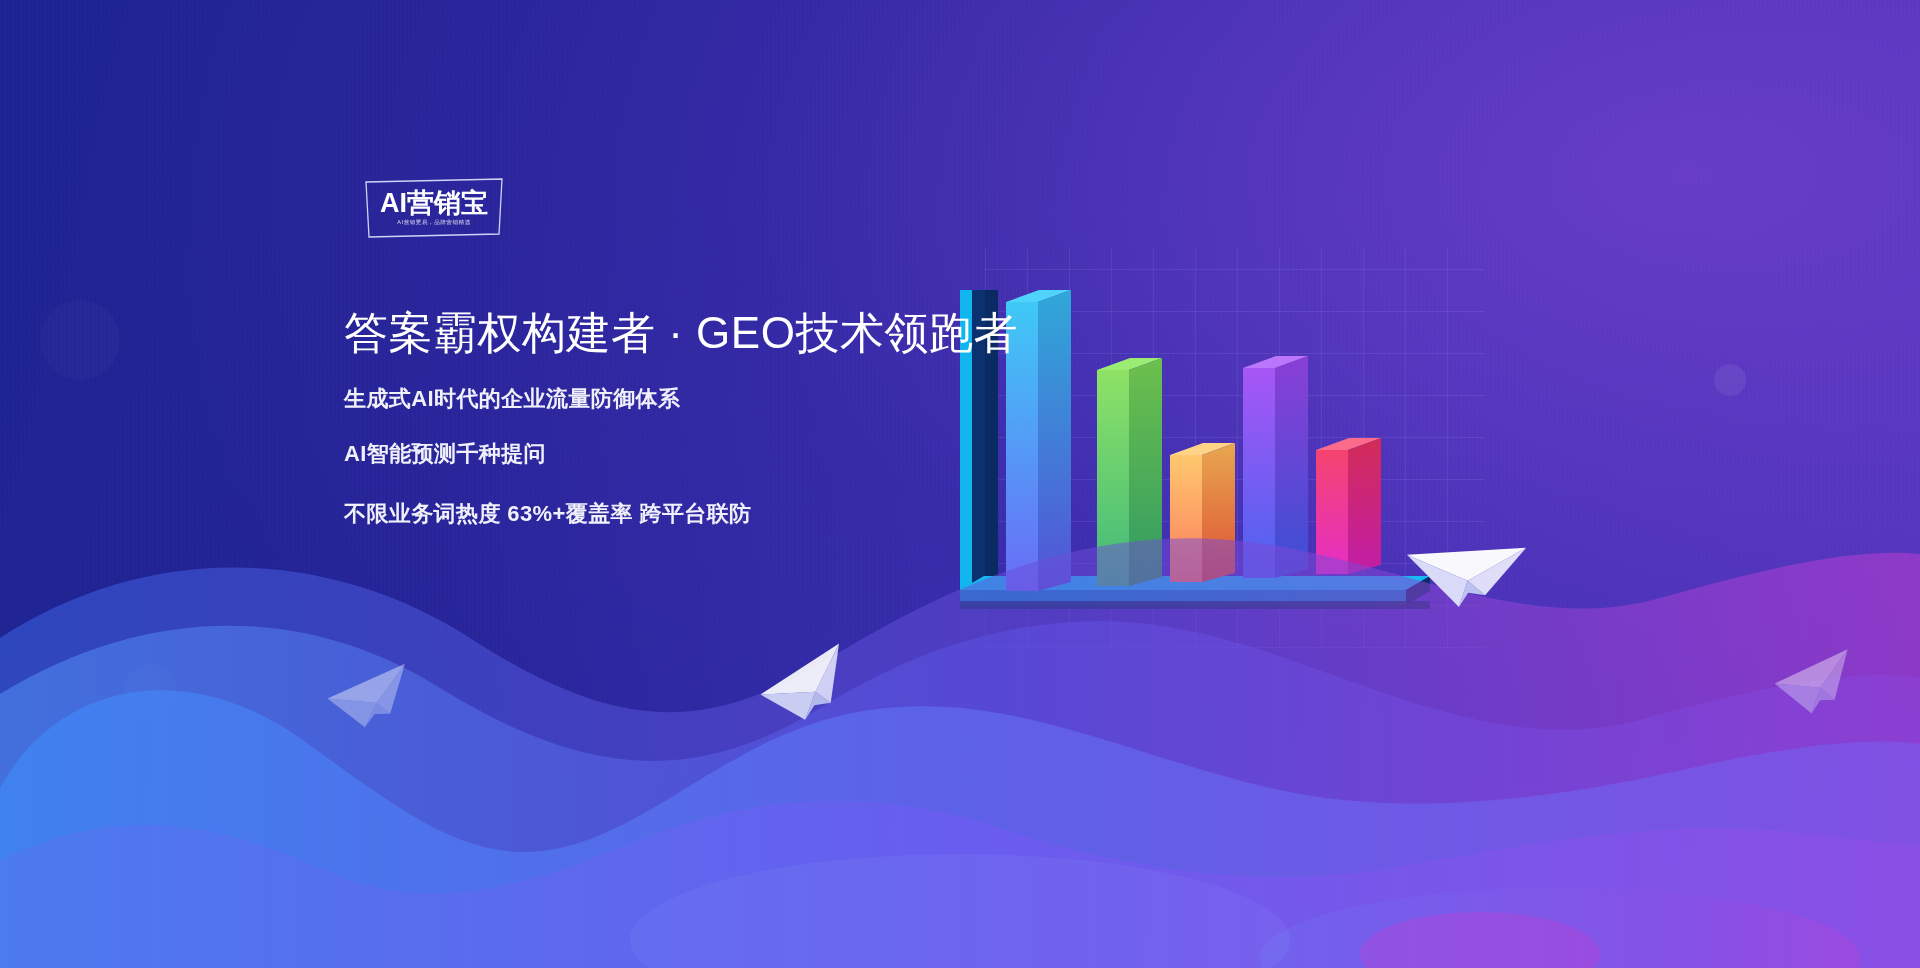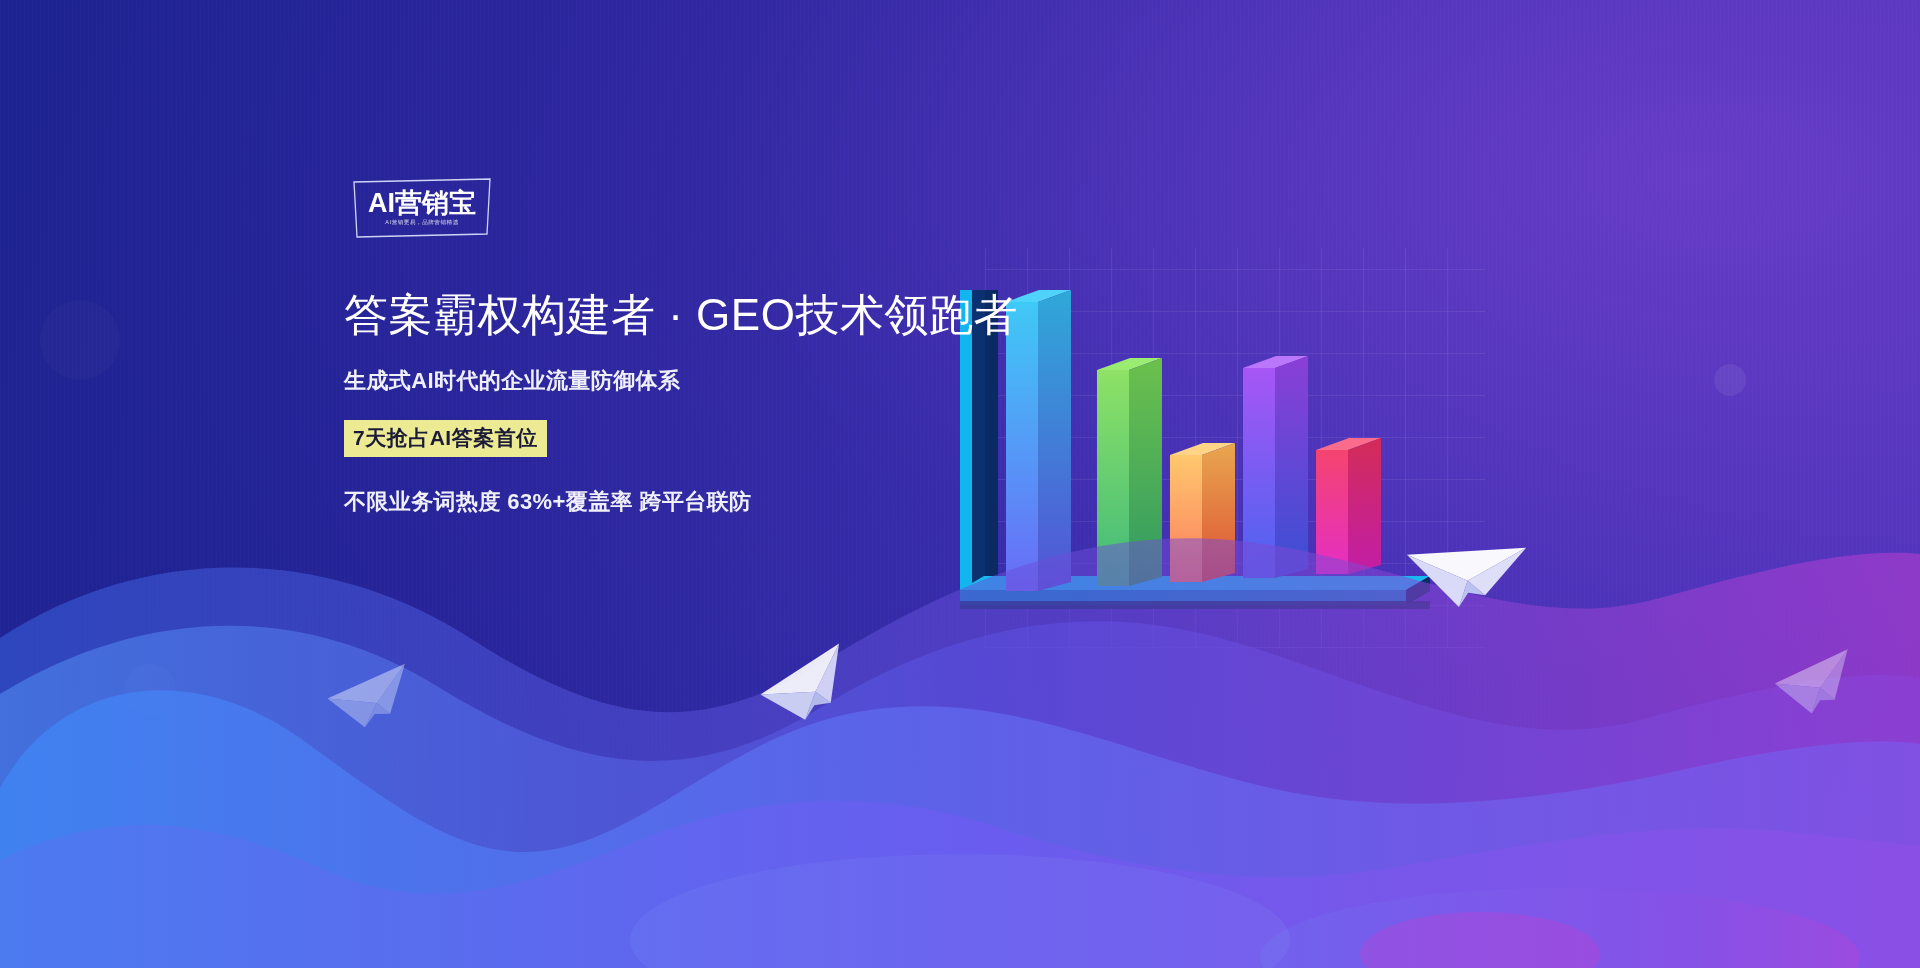--- a/index.html
+++ b/index.html
@@ -26,35 +26,35 @@
   
   #chart-grid{
     position:absolute; left:985px; top:248px; width:500px; height:400px;
     background-image:
       repeating-linear-gradient(90deg, rgba(190,190,250,0.13) 0px, rgba(190,190,250,0.13) 1px, rgba(0,0,0,0) 1px, rgba(0,0,0,0) 42px),
       repeating-linear-gradient(0deg, rgba(190,190,250,0.13) 0px, rgba(190,190,250,0.13) 1px, rgba(0,0,0,0) 1px, rgba(0,0,0,0) 42px);
     opacity:.85;
   }
 
   
-  #logo{ position:absolute; left:352px; top:178px; width:140px; height:60px; }
+  #logo{ position:absolute; left:364px; top:178px; width:140px; height:60px; }
   #logo-frame{ position:absolute; inset:0; }
   #logo-wordmark{
     position:absolute; left:14px; top:10px; width:112px;
     color:#ffffff; font-size:27px; font-weight:700; letter-spacing:0px;
     line-height:30px; white-space:nowrap; text-align:center;
   }
   #logo-tagline{
     position:absolute; left:0; top:41px; width:140px; text-align:center;
     color:rgba(255,255,255,0.82); font-size:5.5px; letter-spacing:.6px;
     transform:scale(1); white-space:nowrap;
   }
 
   
-  #copy{ position:absolute; left:344px; top:287px; width:660px; }
+  #copy{ position:absolute; left:344px; top:305px; width:660px; }
   #headline{
     color:#ffffff; font-size:44px; font-weight:400; line-height:56px;
     letter-spacing:.5px; white-space:nowrap;
   }
   .sub{
     color:#f0f0fb; font-size:22px; line-height:30px; font-weight:700;
     letter-spacing:.4px; white-space:nowrap;
   }
   #sub1{ margin-top:23px; }
   #sub2{ margin-top:25px; }
@@ -179,23 +179,21 @@
     <svg id="logo-frame" viewBox="0 0 140 60" xmlns="http://www.w3.org/2000/svg">
       <polygon points="2,4 138,1 135,56 5,59" fill="none" stroke="#cfd4f5" stroke-width="1.3"></polygon>
     </svg>
     <div id="logo-wordmark">AI营销宝</div>
     <div id="logo-tagline">AI营销更易，品牌营销精选</div>
   </div>
 
   <div id="copy">
     <div id="headline">答案霸权构建者 · GEO技术领跑者</div>
     <div id="sub1" class="sub">生成式AI时代的企业流量防御体系</div>
-    <div id="highlight-row">
-      <span id="highlight">7天抢占AI答案首位</span>
-    </div>
+    <div id="sub2" class="sub">AI智能预测千种提问</div>
     <div id="sub3" class="sub">不限业务词热度 63%+覆盖率 跨平台联防</div>
   </div>
 
   <svg id="waves" viewBox="0 0 1920 480" preserveAspectRatio="none" xmlns="http://www.w3.org/2000/svg">
     <defs>
       <linearGradient id="wA" x1="0" y1="0" x2="1" y2="0">
         <stop offset="0%" stop-color="#3a63e0" stop-opacity="0.55"></stop>
         <stop offset="55%" stop-color="#6a4cd8" stop-opacity="0.5"></stop>
         <stop offset="100%" stop-color="#b23ccf" stop-opacity="0.62"></stop>
       </linearGradient>

